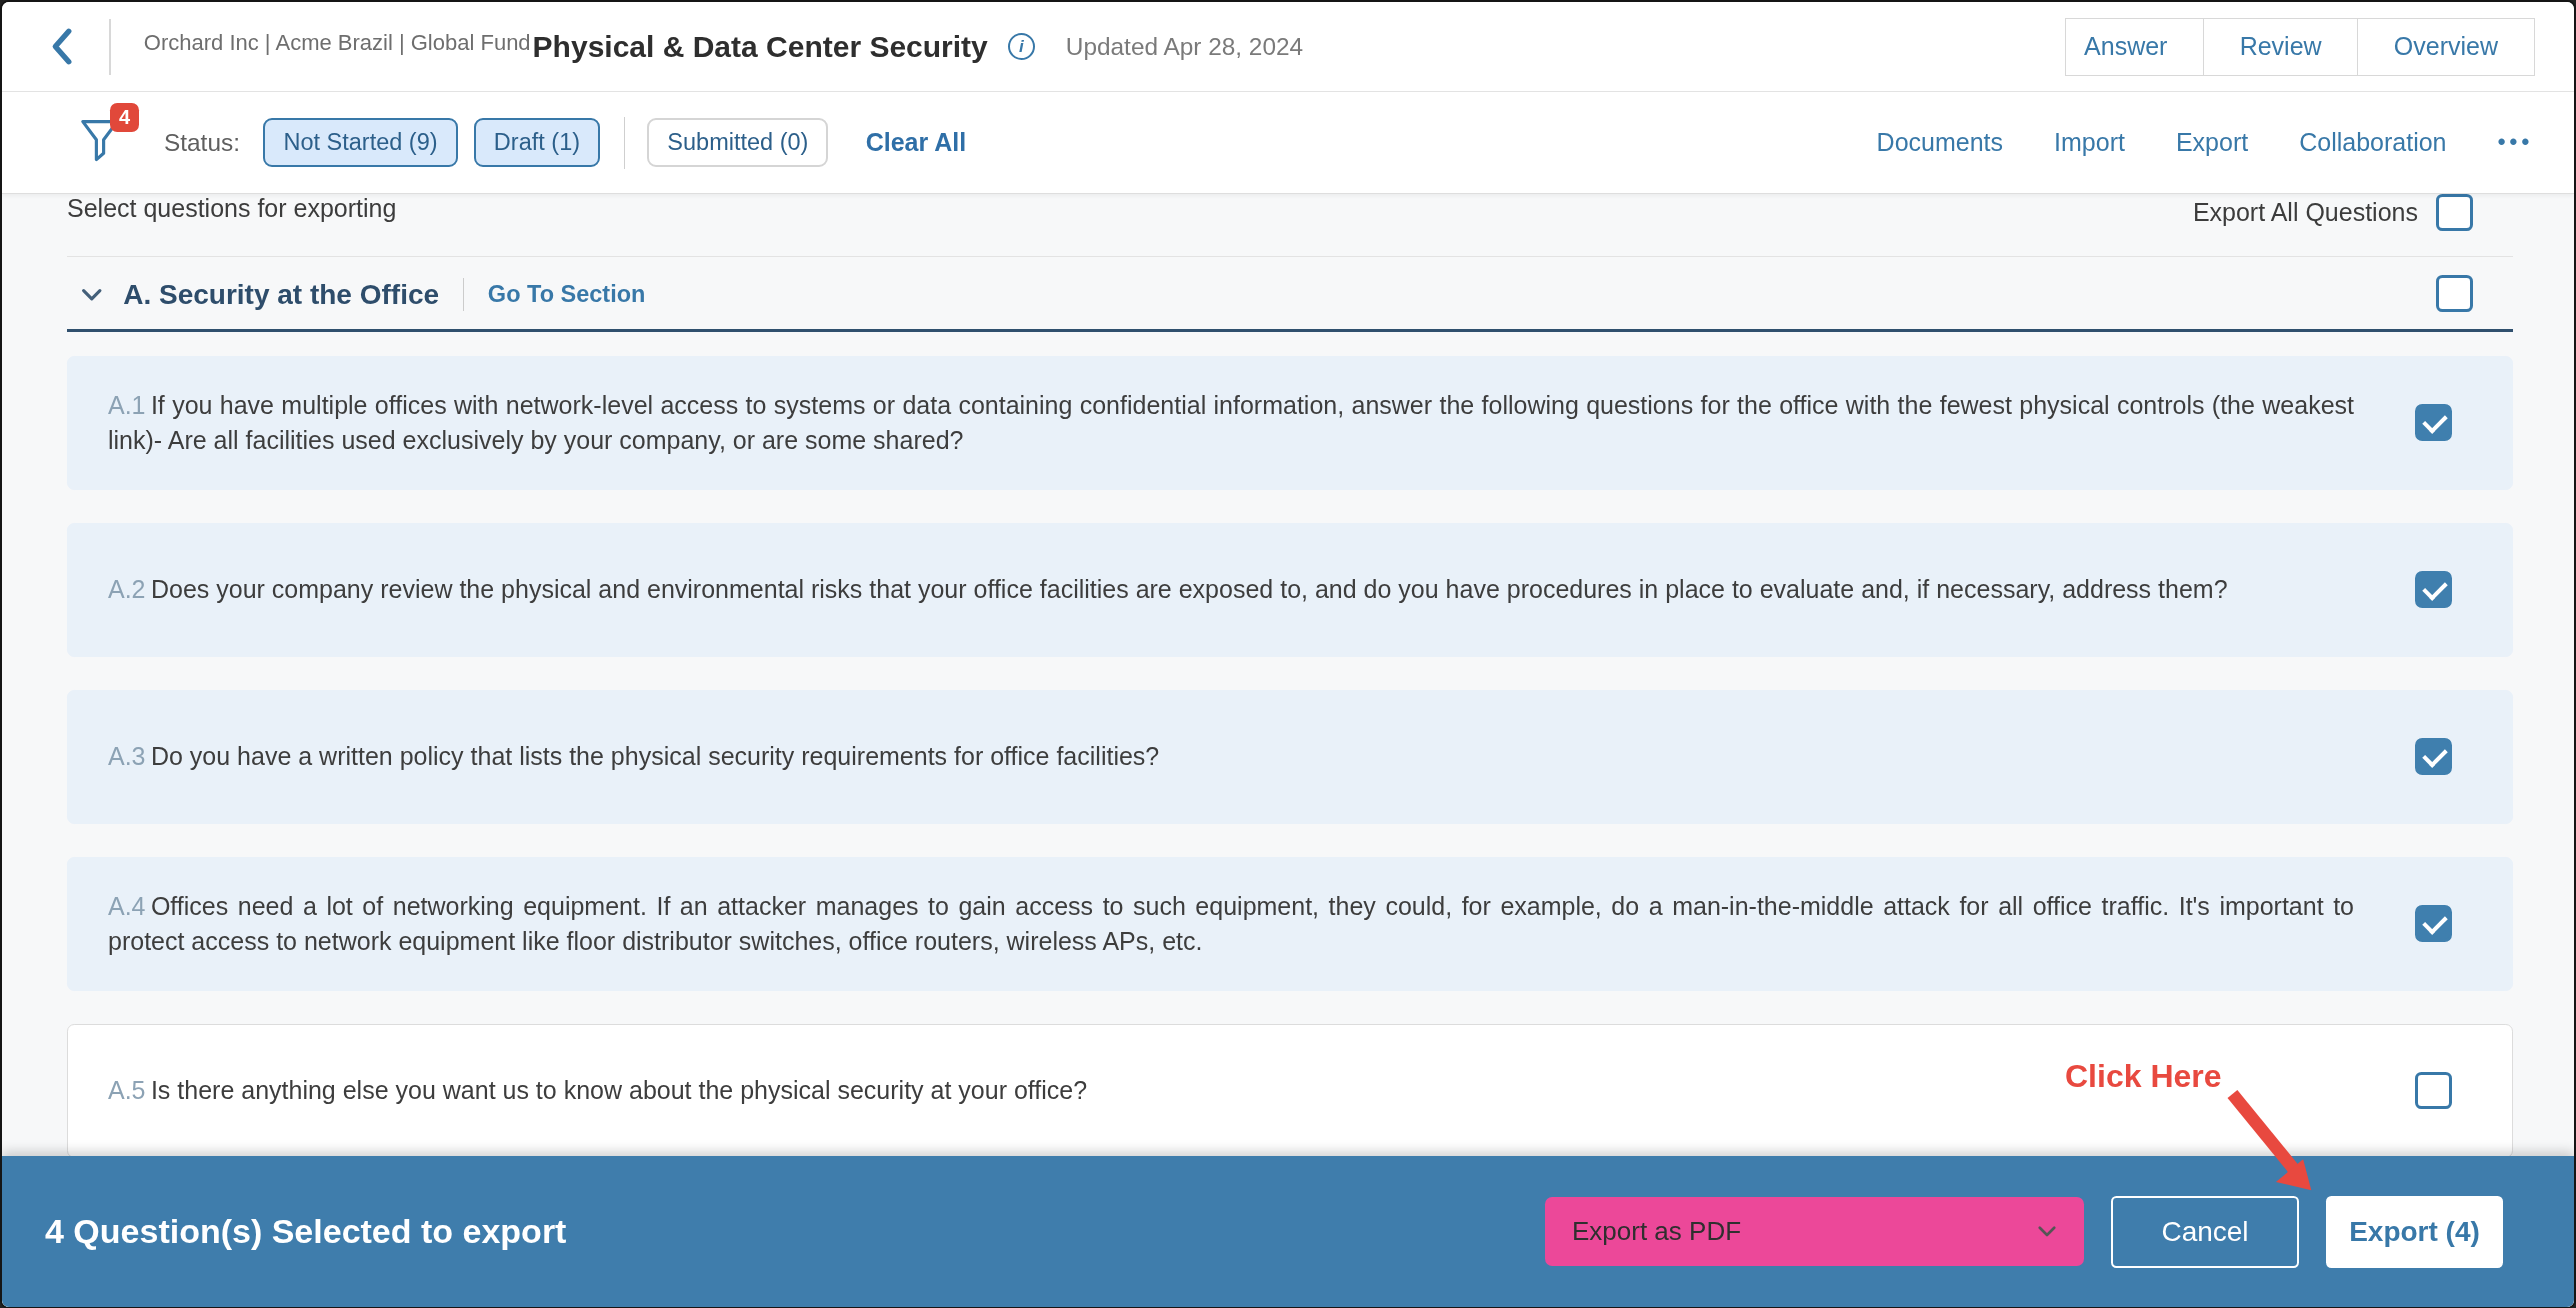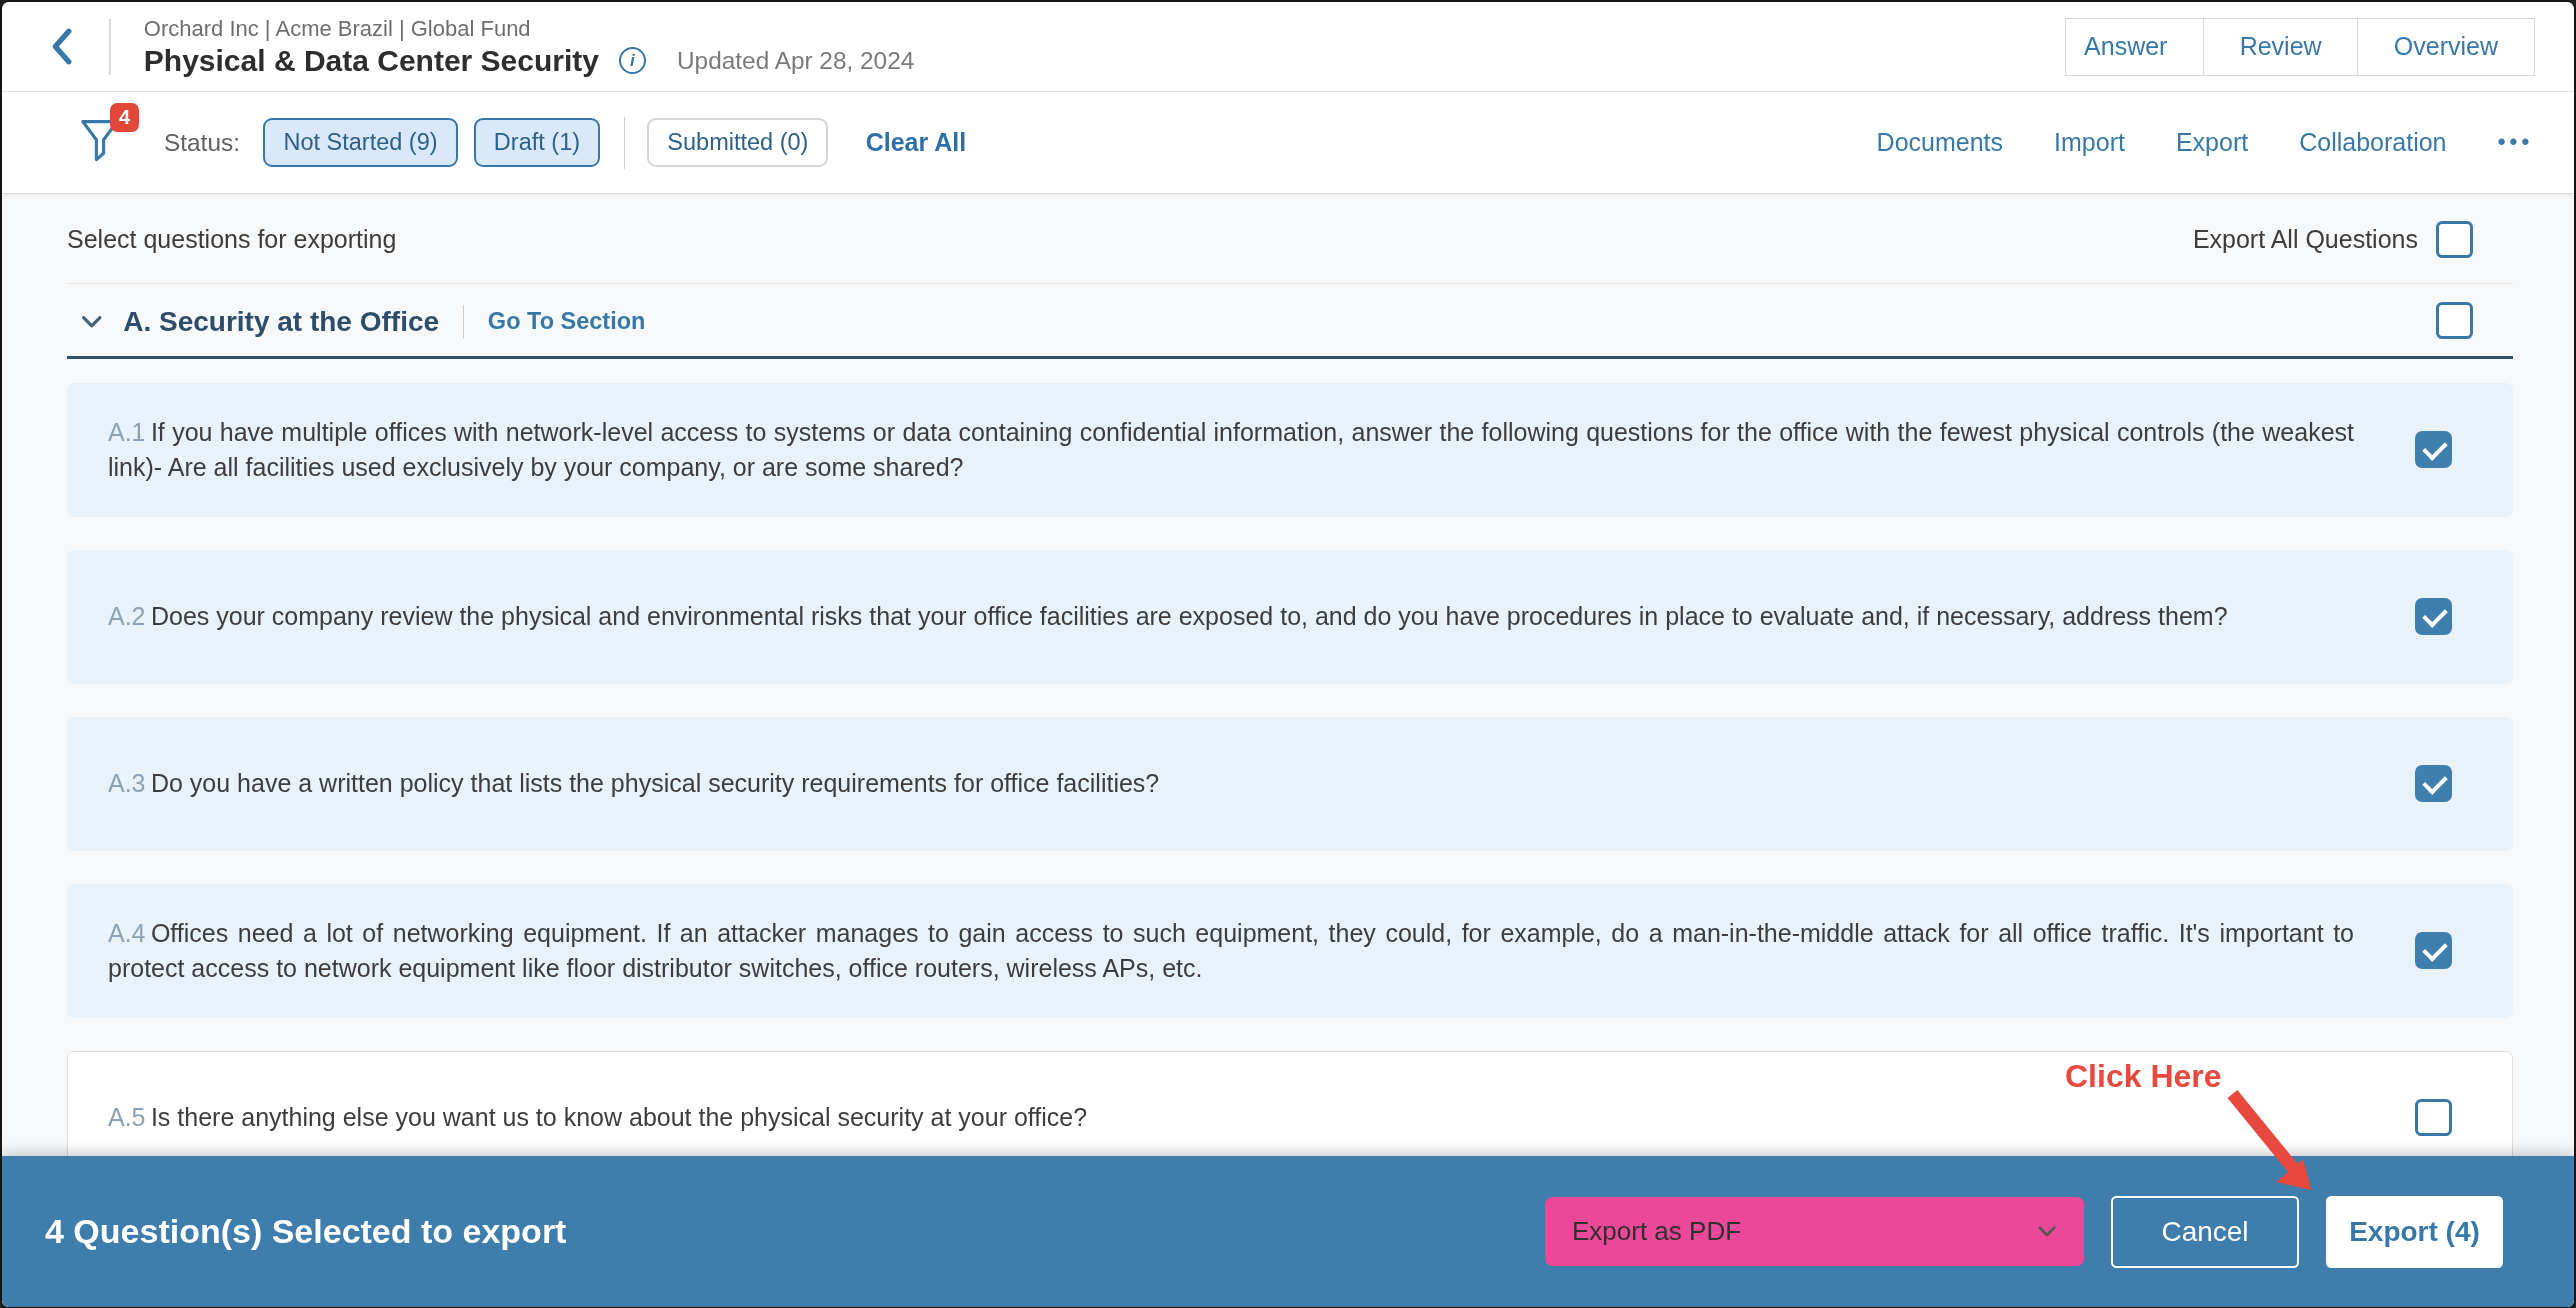--- a/index.html
+++ b/index.html
@@ -9,21 +9,21 @@
     position:relative; width:2576px; height:1309px; background:#fff;
     border:2.7px solid #151515; border-radius:9px; overflow:hidden;
   }
   
   .header{
     height:90px; background:#fff; display:flex; align-items:center;
     padding:0 39px 0 45px; border-bottom:0.9px solid #e4e4e4;
   }
   .back-btn{ flex:none; cursor:pointer; display:flex; align-items:center; }
   .hdr-vline{ width:1.8px; height:56px; background:#d8d8d8; margin:0 33px 0 31px; }
-  .crumb-block{ display:flex; flex-direction:column; justify-content:space-between; gap:2px; }
+  .crumb-block{ display:flex; flex-direction:row; justify-content:space-between; gap:2px; }
   .breadcrumb{ font-size:22px; color:#6e6e6e; }
   .title-row{ display:flex; align-items:center; gap:20px; }
   .page-title{ font-size:30px; font-weight:bold; color:#2e2e2e; }
   .info-icon{
     width:27px; height:27px; border:2.7px solid #3878a8; border-radius:50%;
     color:#3878a8; font-size:17px; font-weight:bold; font-style:italic;
     display:flex; align-items:center; justify-content:center; flex:none;
   }
   .updated{ font-size:24.4px; color:#7a7a7a; margin-left:11px; }
   .spacer{ flex:1; }
@@ -56,21 +56,21 @@
   .chip-vline{ width:1.8px; height:52px; background:#cfcfcf; margin:0 22px 0 7.2px; }
   .clear-all{ font-size:25px; font-weight:bold; color:#2f6fa7; margin-left:21px; cursor:pointer; }
   .top-links{ display:flex; align-items:center; gap:51px; }
   .top-link{ font-size:25px; color:#3878a8; cursor:pointer; }
   .more-dots{ font-size:23.5px; color:#3878a8; letter-spacing:3.6px; cursor:pointer; }
   
   .content{
     position:relative; background:#f7f8f9; height:1116px;
     padding:0 61px 0 65px; overflow:hidden;
   }
-  .instr-row{ display:flex; align-items:center; padding-top:27px; }
+  .instr-row{ display:flex; align-items:flex-start; }
   .instruction{ font-size:25px; color:#3c3c3c; }
   .export-all{ margin-left:auto; display:flex; align-items:center; gap:18px; margin-right:40px; }
   .export-all-label{ font-size:25px; color:#3c3c3c; }
   .thin-rule{ height:0.9px; background:#e3e3e3; margin-top:25px; }
   .section-row{ display:flex; align-items:center; padding:18px 0 14.5px 12.7px; }
   .sec-chevron{ flex:none; margin-right:20px; cursor:pointer; display:flex; }
   .section-title{ font-size:28px; font-weight:bold; color:#2e4d6b; }
   .sec-vline{ width:1.8px; height:33px; background:#ccc; margin:0 23.5px; }
   .goto-link{ font-size:23.5px; font-weight:bold; color:#3878a8; cursor:pointer; }
   .section-check{ margin-left:auto; margin-right:40px; }

